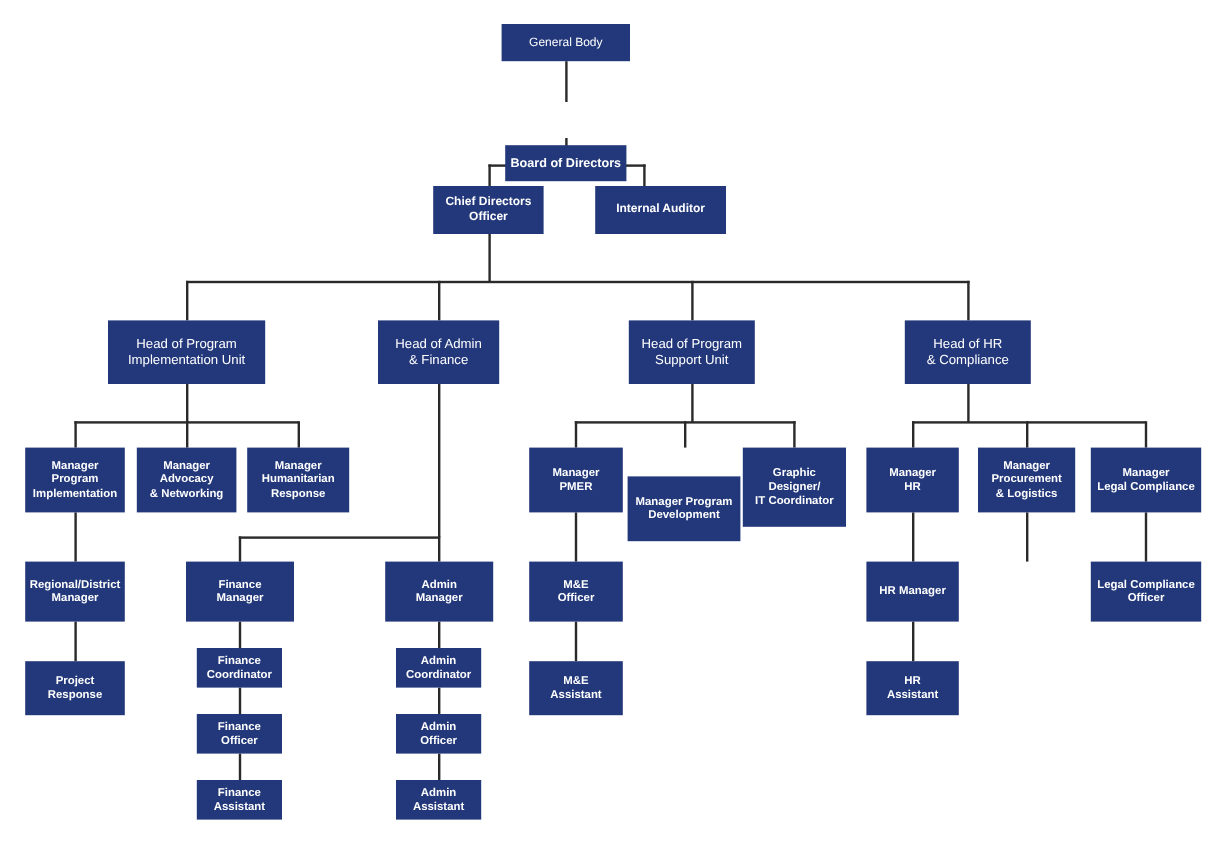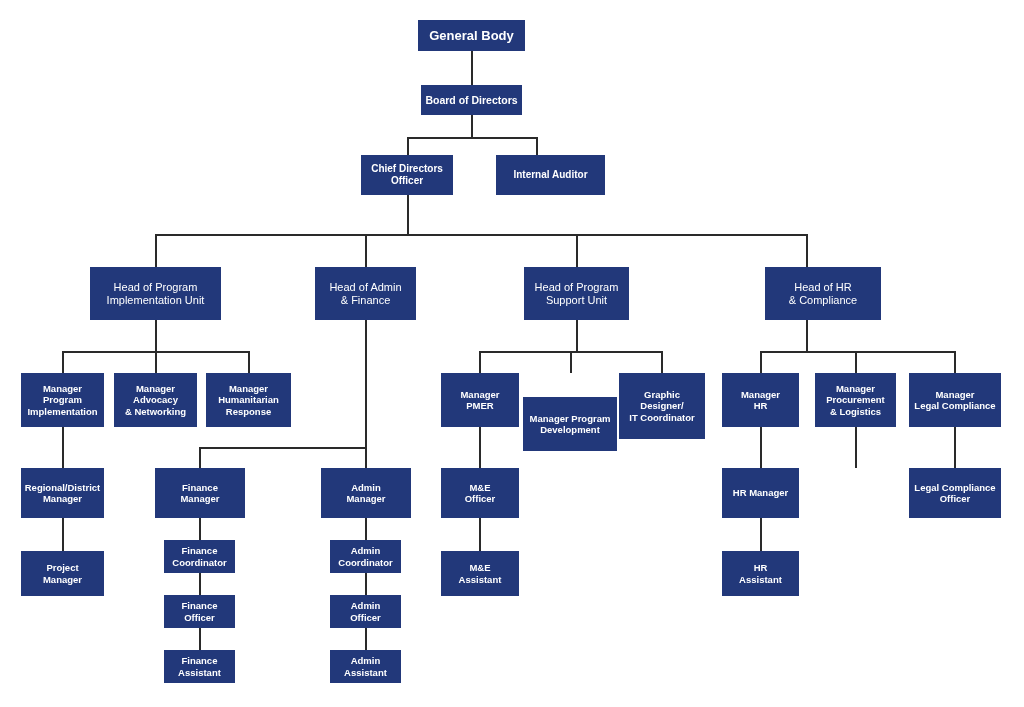--- a/index.html
+++ b/index.html
@@ -23,26 +23,27 @@
     align-items: center;
     justify-content: center;
     text-align: center;
     line-height: 1.18;
     box-sizing: border-box;
     padding: 2px 3px;
     z-index: 2;
     white-space: pre-line;
   }
   .node.t-root {
-    font-size: 13px;
-    font-weight: bold;
+    font-size: 10px;
+    font-weight: normal;
   }
   .node.t-l2 {
     font-size: 10.5px;
     font-weight: bold;
+    margin-top: 36px;
   }
   .node.t-l3 {
     font-size: 10px;
     font-weight: bold;
   }
   .node.t-head {
     font-size: 11px;
     font-weight: normal;
   }
   .node.t-mgr {
@@ -131,21 +132,21 @@
   <div class="node t-l3" style="left:361px; top:155px; width:92px; height:40px;">Chief Directors
 Officer</div>
   <div class="node t-l3" style="left:496px; top:155px; width:109px; height:40px;">Internal Auditor</div>
 
   <div class="node t-head" style="left:90px; top:267px; width:131px; height:53px;">Head of Program
 Implementation Unit</div>
   <div class="node t-head" style="left:315px; top:267px; width:101px; height:53px;">Head of Admin
 &amp; Finance</div>
   <div class="node t-head" style="left:524px; top:267px; width:105px; height:53px;">Head of Program
 Support Unit</div>
-  <div class="node t-head" style="left:754px; top:267px; width:116px; height:53px;margin-left:11px;">Head of HR
+  <div class="node t-head" style="left:754px; top:267px; width:105px; height:53px;">Head of HR
 &amp; Compliance</div>
 
   <div class="node t-mgr" style="left:21px; top:373px; width:83px; height:54px;">Manager
 Program
 Implementation</div>
   <div class="node t-mgr" style="left:114px; top:373px; width:83px; height:54px;">Manager
 Advocacy
 &amp; Networking</div>
   <div class="node t-mgr" style="left:206px; top:373px; width:85px; height:54px;">Manager
 Humanitarian
@@ -162,21 +163,21 @@
 HR</div>
   <div class="node t-mgr" style="left:815px; top:373px; width:81px; height:54px;">Manager
 Procurement
 &amp; Logistics</div>
   <div class="node t-mgr" style="left:909px; top:373px; width:92px; height:54px;">Manager
 Legal Compliance</div>
 
   <div class="node t-staff" style="left:21px; top:468px; width:83px; height:50px;">Regional/District
 Manager</div>
   <div class="node t-staff" style="left:21px; top:551px; width:83px; height:45px;">Project
-Manager</div>
+Response</div>
 
   <div class="node t-staff" style="left:155px; top:468px; width:90px; height:50px;">Finance
 Manager</div>
   <div class="node t-staff" style="left:164px; top:540px; width:71px; height:33px;">Finance
 Coordinator</div>
   <div class="node t-staff" style="left:164px; top:595px; width:71px; height:33px;">Finance
 Officer</div>
   <div class="node t-staff" style="left:164px; top:650px; width:71px; height:33px;">Finance
 Assistant</div>
 

